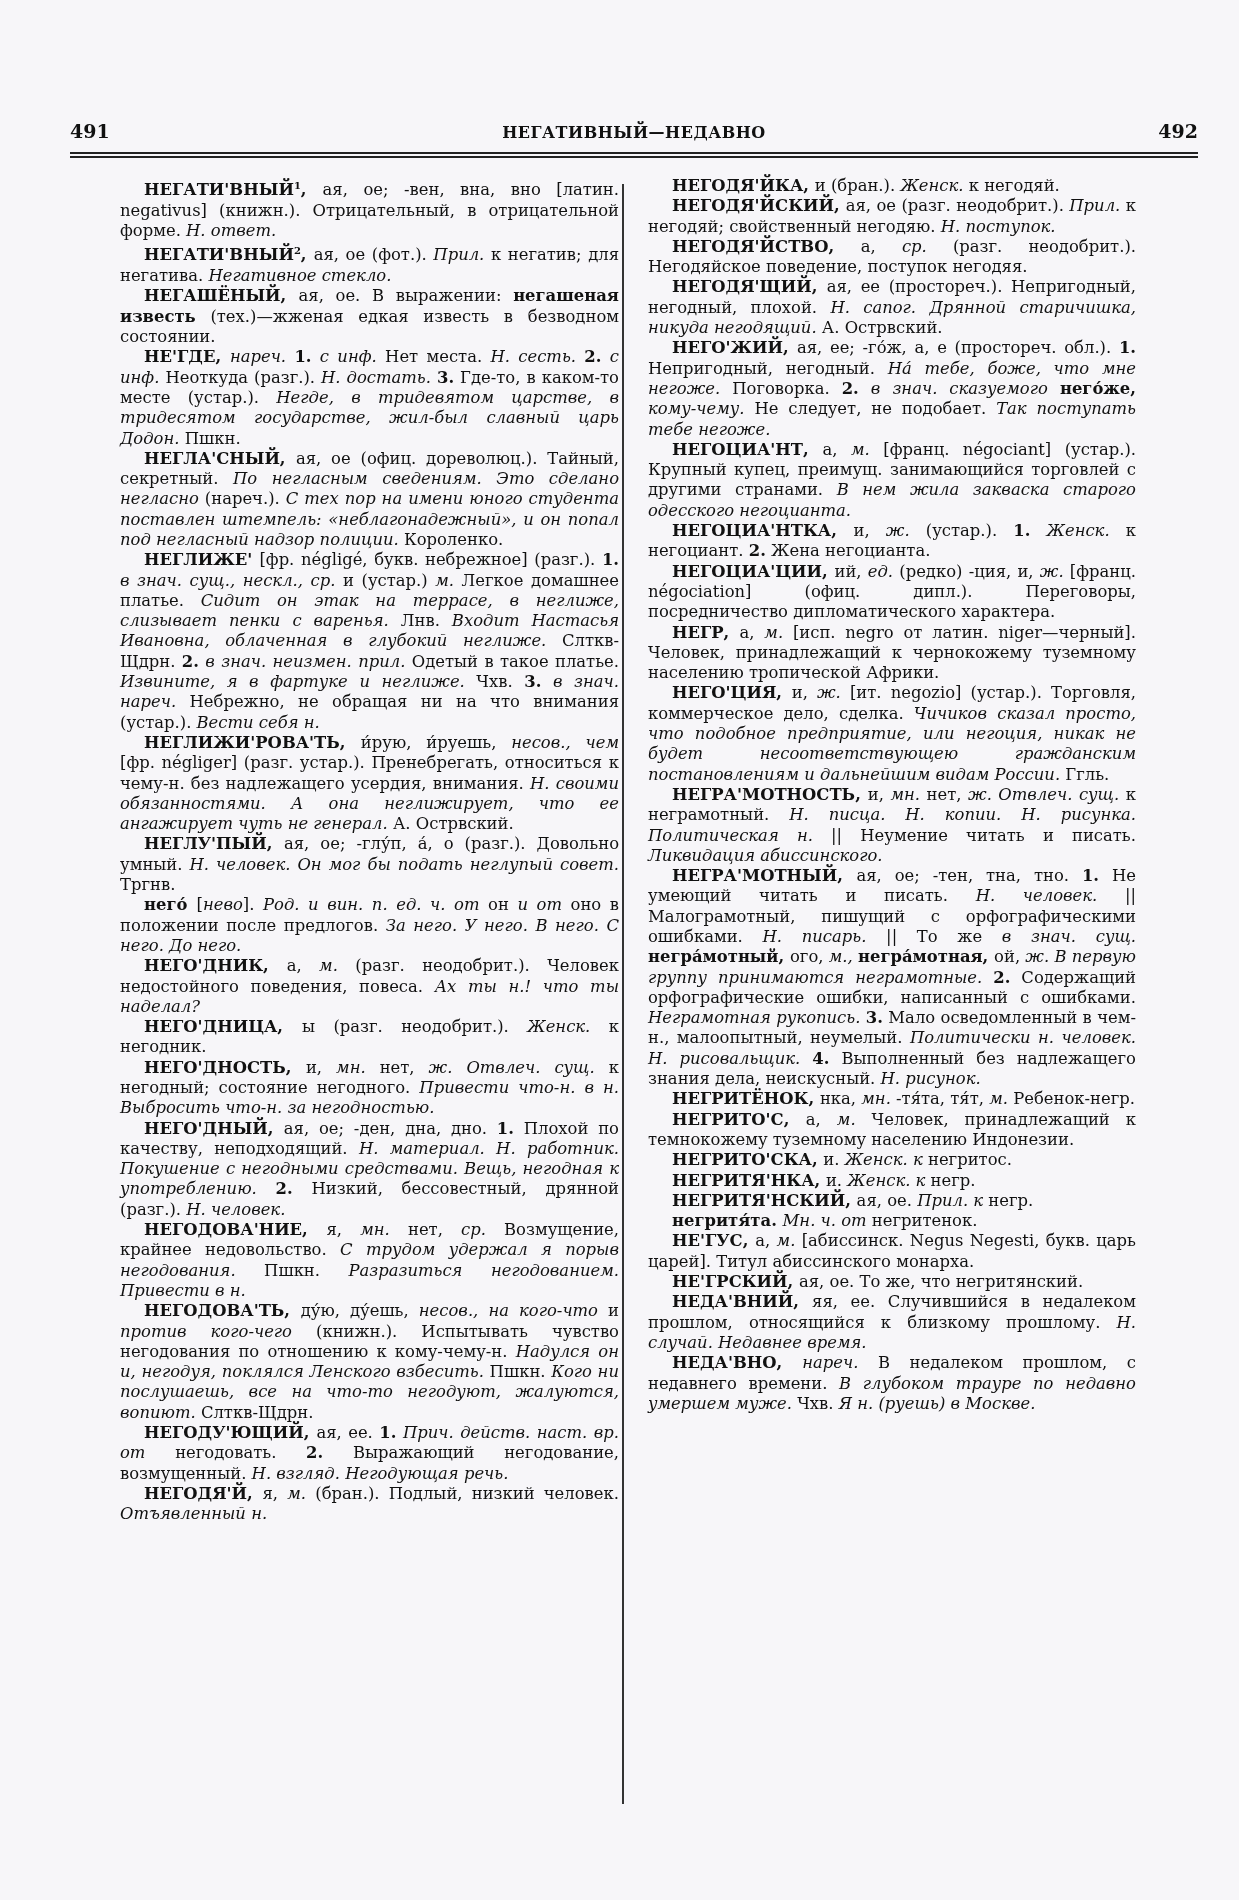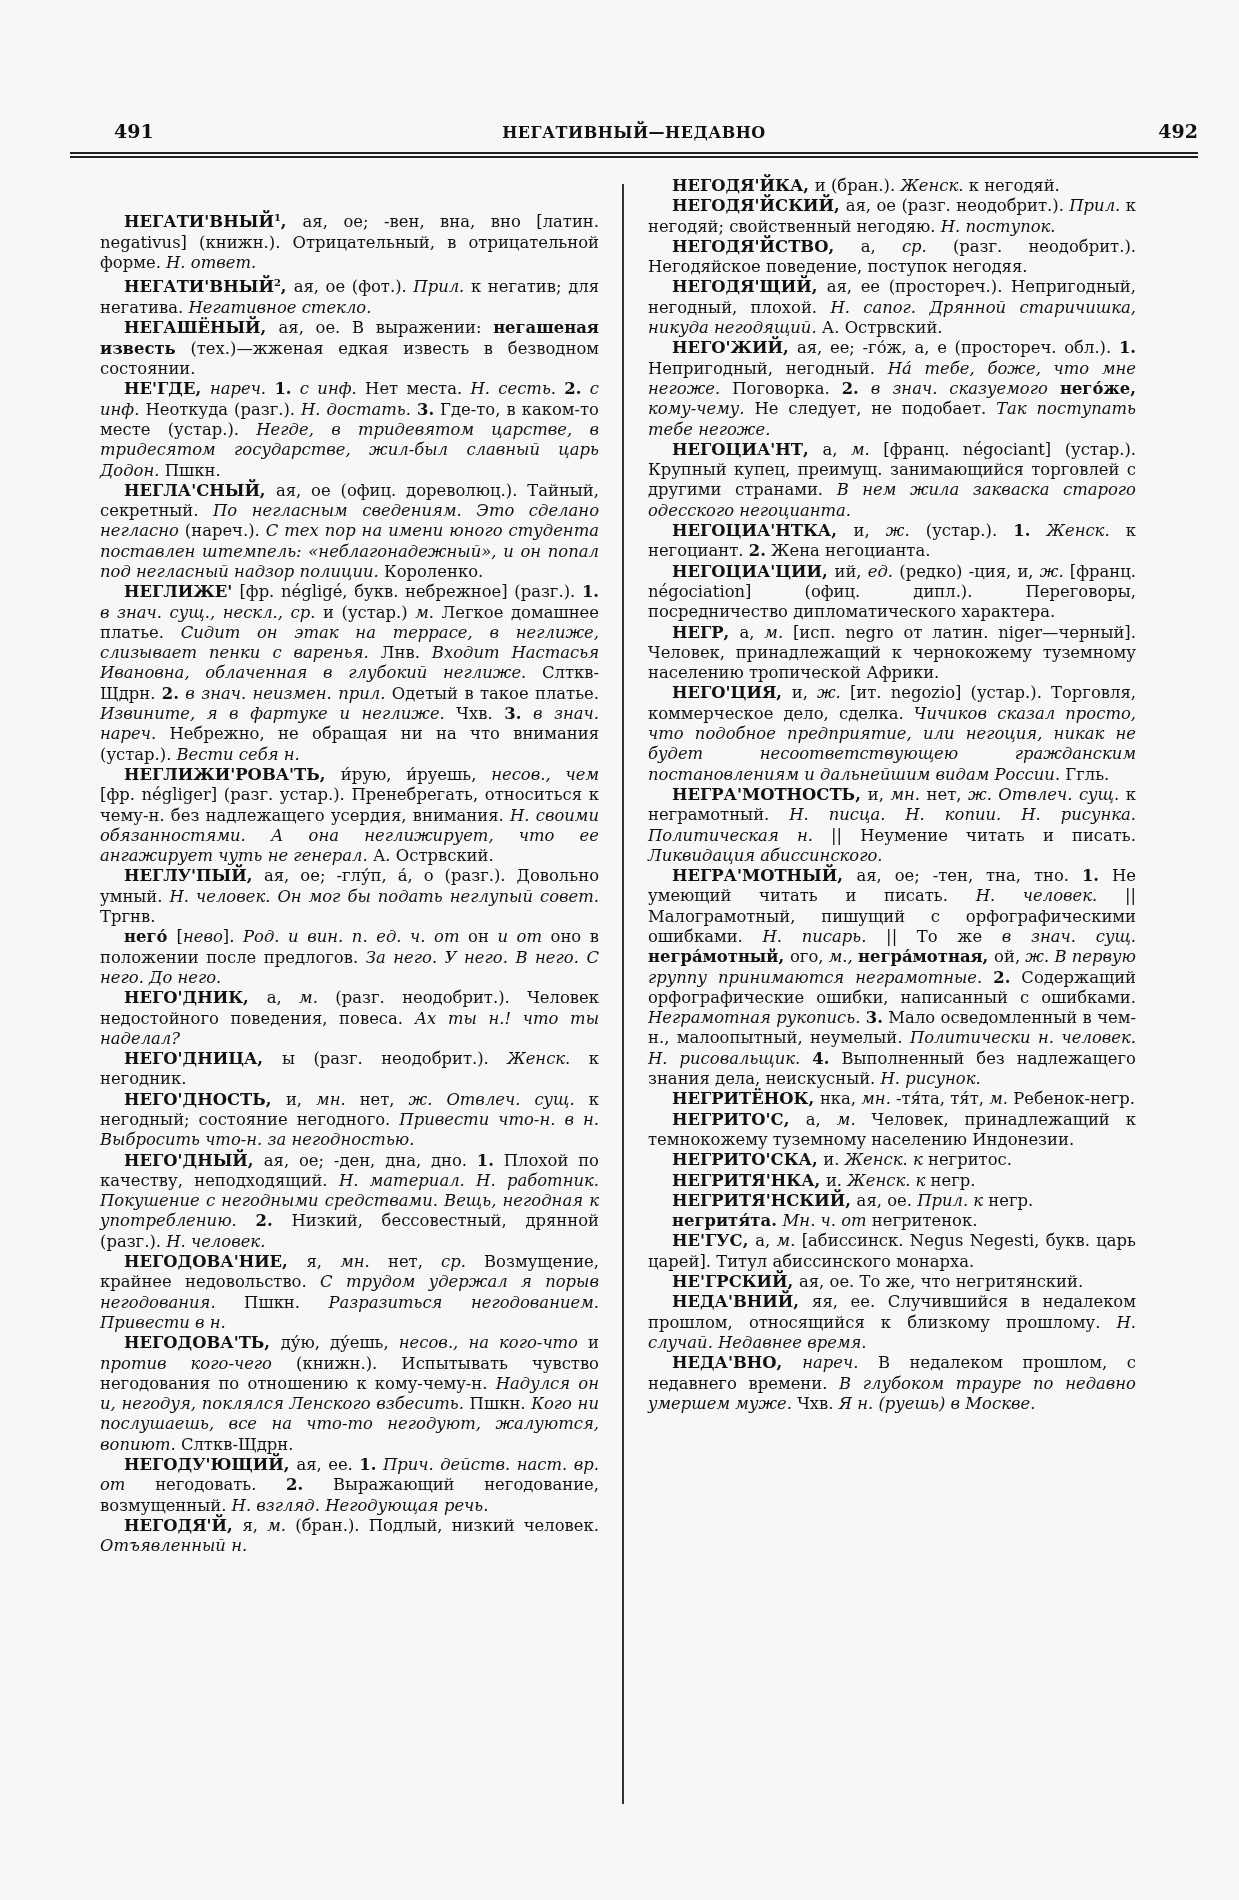--- a/index.html
+++ b/index.html
@@ -10,41 +10,40 @@
     color: #111;
     position: relative;
     overflow: hidden;
   }
   .page-header {
     position: absolute; top: 120px; left: 70px; width: 1128px; height: 28px;
   }
   .page-num {
     position: absolute; top: 0; font-weight: bold; font-size: 19px;
     font-family: "DejaVu Serif", serif;
-    margin-left: 44px;
   }
   .page-num.left { left: 0; }
   .page-num.right { right: 0; }
   .running-head {
     position: absolute; top: 3px; left: 0; right: 0; text-align: center;
     font-weight: bold; font-size: 16px; letter-spacing: 0.5px;
     font-family: "DejaVu Serif", serif;
   }
   .header-rule {
     position: absolute; top: 152px; left: 70px; width: 1128px; height: 6px;
     border-top: 2px solid #222; border-bottom: 2px solid #222;
     box-sizing: border-box;
   }
   .column {
     position: absolute; top: 176px;
     font-size: 16.4px; line-height: 20.3px;
     text-align: justify;
     hyphens: manual;
   }
-  .column.left { left: 100px; width: 499px; margin-top: 32px; }
+  .column.left { left: 120px; width: 499px; }
   .column.right { left: 648px; width: 488px; }
   .col-divider {
     position: absolute; left: 622px; top: 184px; width: 2px; height: 1620px;
     background: #333;
   }
   .entry { text-indent: 24px; margin: 0; }
   .entry .b { font-weight: bold; }
   .entry .i { font-style: italic; }
   .entry .n { font-style: normal; font-weight: normal; }
   .entry .sup { font-size: 10px; vertical-align: super; font-weight: bold; }

